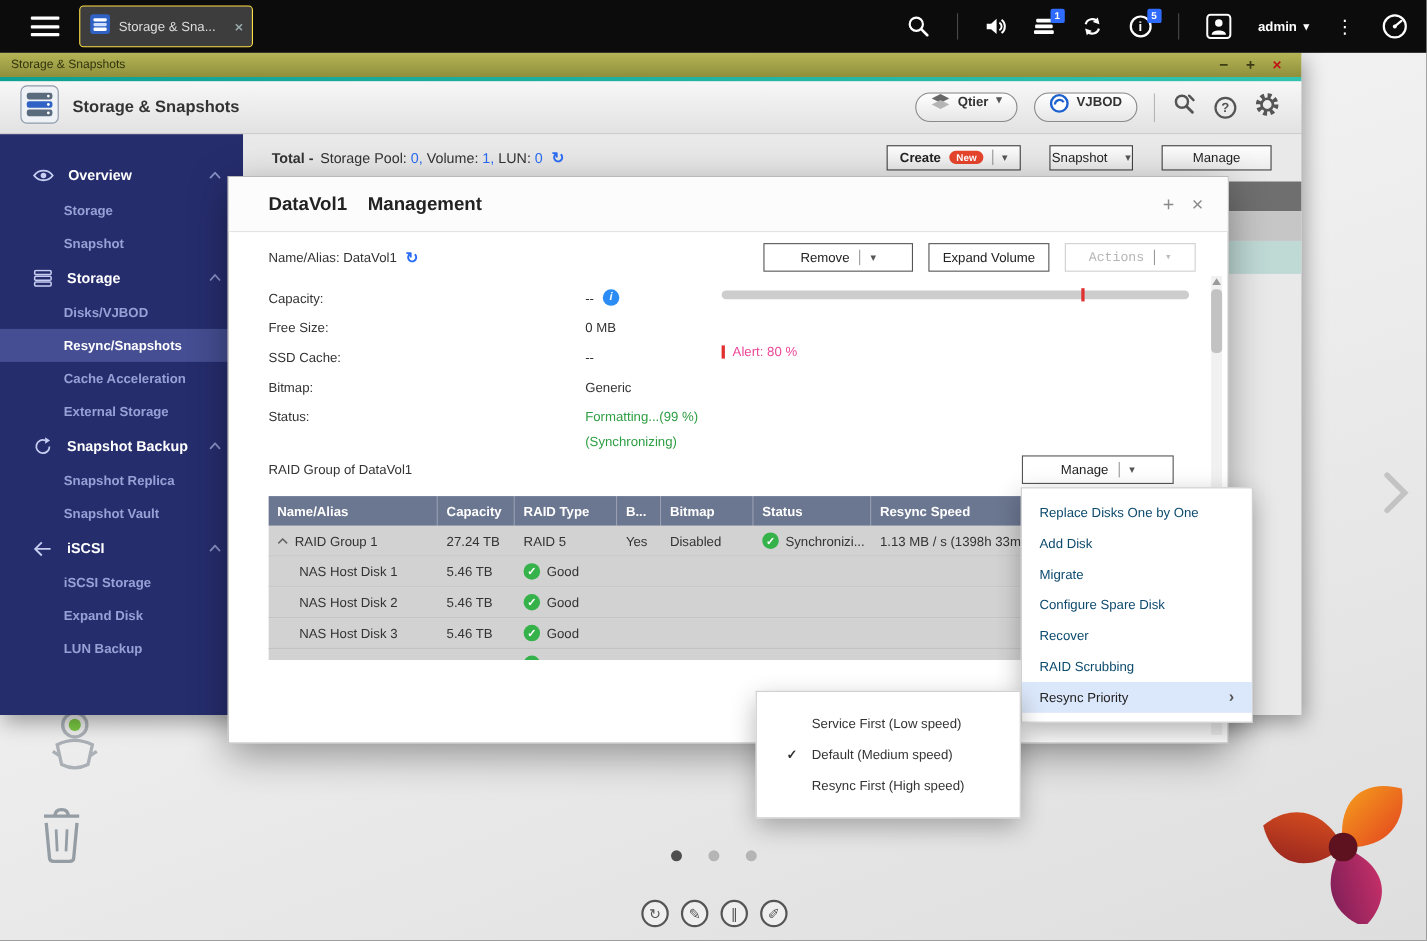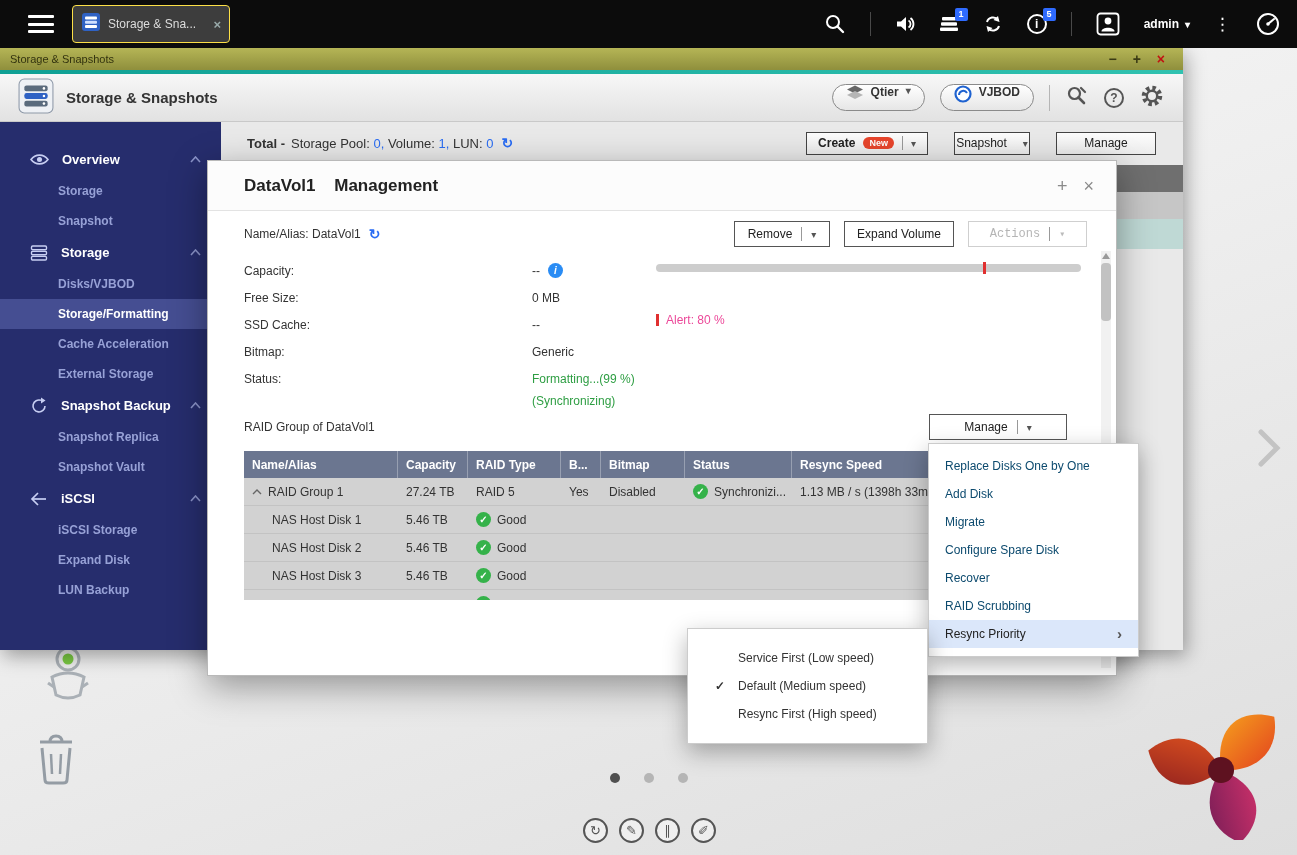--- a/index.html
+++ b/index.html
@@ -84,21 +84,21 @@
   .dlg-title .suffix { margin-left:14px; }
   .dlg-controls { margin-left:auto; display:flex; gap:16px; color:#8a8a8a; font-size:18px; }
   .dlg-controls span { cursor:pointer; line-height:18px; }
   .dlg-row1 { position:absolute; left:0; top:58px; width:100%; height:30px; display:flex; align-items:center;
               padding:0 29px 0 36px; font-size:12px; color:#333; }
   .dlg-actions { margin-left:auto; display:flex; gap:14px; }
   .dlg-btn { height:26px; border:1px solid #555; background:#fff; display:flex; align-items:center;
              justify-content:center; gap:9px; font-size:12px; color:#222; cursor:pointer; }
   .dlg-btn.disabled { border-color:#cfcfcf; color:#b5b5b5; cursor:default;font-family:Liberation Mono, monospace; }
   .dlg-btn.disabled .caret { color:#bbb; }
-  .w-remove { width:96px; } .w-expand { width:110px; } .w-actions { width:119px; }
+  .w-remove { width:136px; } .w-expand { width:110px; } .w-actions { width:119px; }
   .fields { position:absolute; left:0; top:96px; width:480px; font-size:12px; color:#333; }
   .field-row { height:27px; display:flex; align-items:center; padding-left:36px; }
   .field-row .flabel { width:288px; }
   .fvalue { display:flex; align-items:center; gap:8px; }
   .green { color:#2e9e43; }
   .info-i { width:15px; height:15px; background:#2a8cf4; color:#fff; border-radius:50%; font-size:10px;
             font-weight:bold; font-style:italic; display:inline-flex; align-items:center; justify-content:center; }
   .status-line2 { position:absolute; left:324px; top:233px; font-size:12px; }
   .progress { position:absolute; left:448px; top:103px; width:425px; height:8px; background:#cdcdcd;
               border-radius:4px; }
@@ -386,21 +386,21 @@
           <rect x="1.5" y="1" width="15" height="3.6" rx="1.2" fill="none" stroke="#c7cef2" stroke-width="1.4"></rect>
           <rect x="1.5" y="6.2" width="15" height="3.6" rx="1.2" fill="none" stroke="#c7cef2" stroke-width="1.4"></rect>
           <rect x="1.5" y="11.4" width="15" height="3.6" rx="1.2" fill="none" stroke="#c7cef2" stroke-width="1.4"></rect>
         </svg>
         <span>Storage</span>
         <svg class="sec-caret" width="11" height="7" viewBox="0 0 11 7">
           <polyline points="1,6 5.5,1 10,6" fill="none" stroke="#8a93c8" stroke-width="1.6"></polyline>
         </svg>
       </div>
       <div class="side-item">Disks/VJBOD</div>
-      <div class="side-item selected">Storage/Formatting</div>
+      <div class="side-item selected">Resync/Snapshots</div>
       <div class="side-item">Cache Acceleration</div>
       <div class="side-item">External Storage</div>
 
       <div class="side-header">
         <svg width="18" height="18" viewBox="0 0 18 18">
           <path d="M15 9 A6 6 0 1 1 11 3.3" fill="none" stroke="#c7cef2" stroke-width="1.6"></path>
           <polygon points="11,0.5 11,6.5 15.5,3.5" fill="#c7cef2"></polygon>
         </svg>
         <span>Snapshot Backup</span>
         <svg class="sec-caret" width="11" height="7" viewBox="0 0 11 7">

